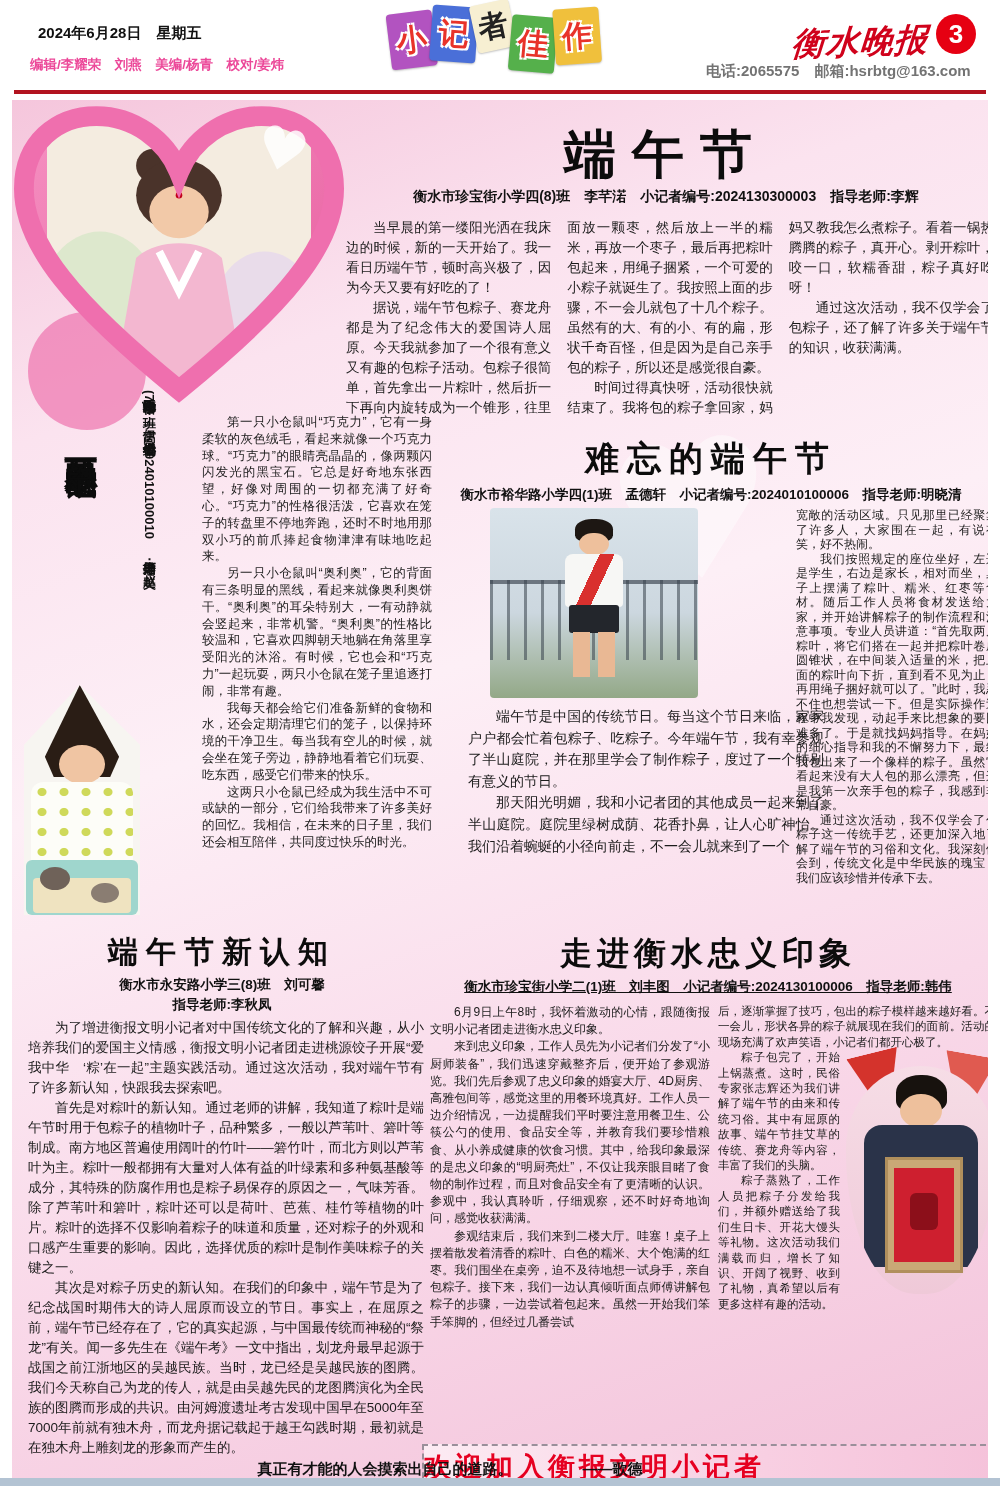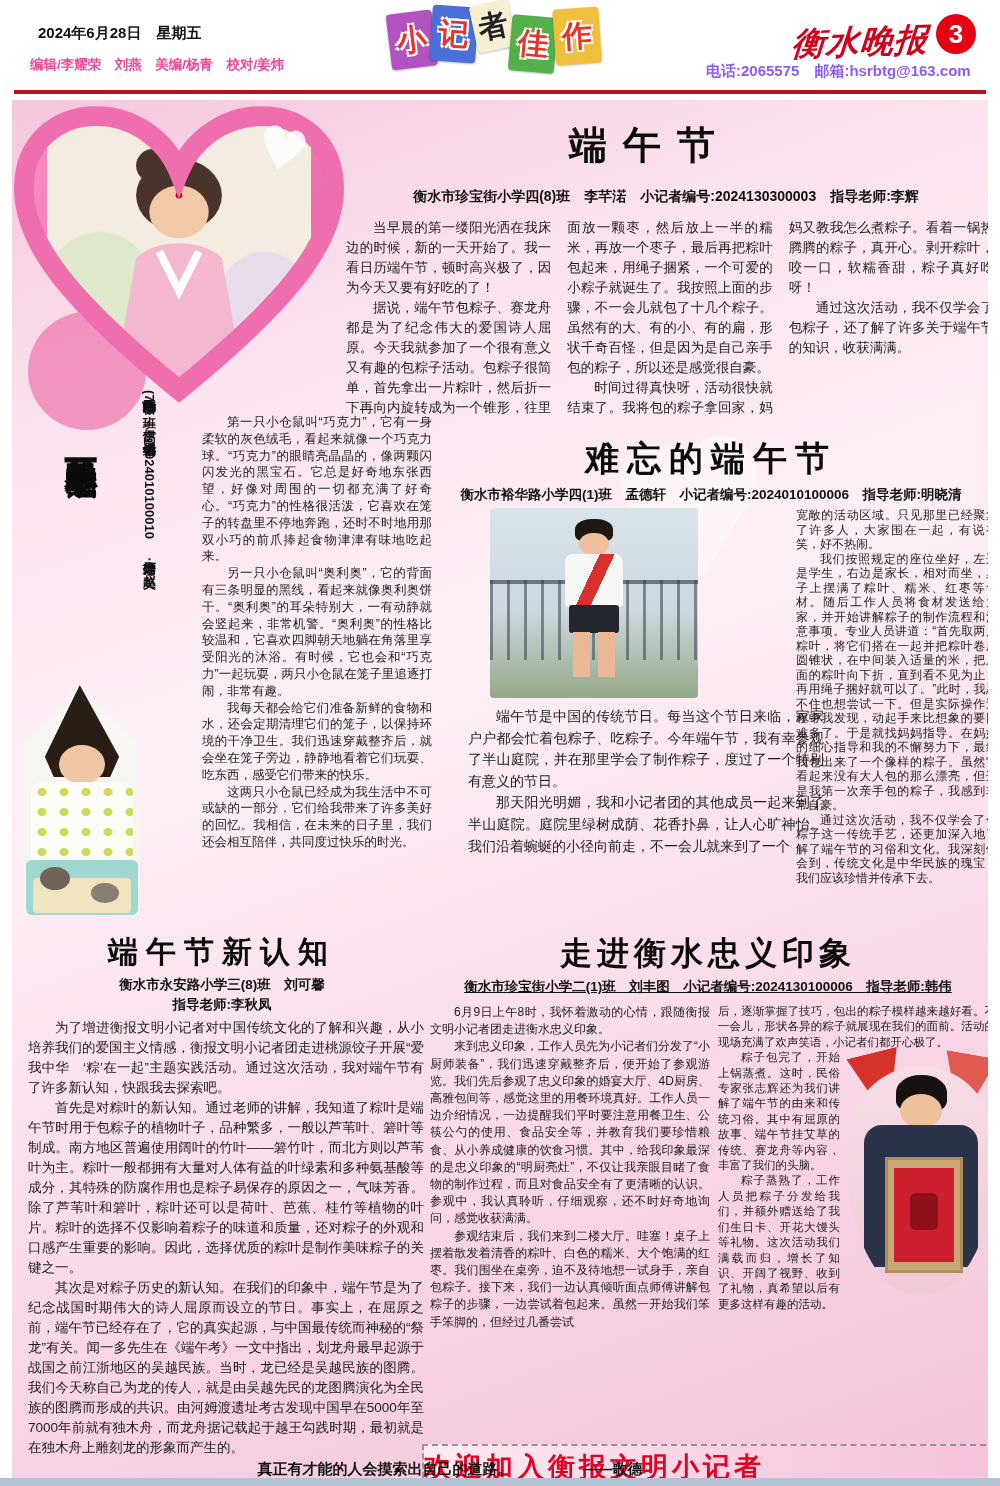--- a/index.html
+++ b/index.html
@@ -16,39 +16,39 @@
     text-shadow:-2px -2px 0 #fff,2px -2px 0 #fff,-2px 2px 0 #fff,2px 2px 0 #fff;}
   .t1{background:#b253c0;transform:rotate(-7deg) translateY(6px);}
   .t2{background:#4a6fd8;transform:rotate(4deg);}
   .t3{background:#f7efd2;transform:rotate(-12deg) translateY(-4px);color:#222;text-shadow:none;width:40px;height:48px;}
   .t4{background:#55b04b;transform:rotate(5deg) translateY(10px);}
   .t5{background:#f0c03c;transform:rotate(-4deg) translateY(2px);}
   .masthead{position:absolute;left:792px;top:20px;font-family:"DejaVu Serif","Liberation Serif",serif;
     font-size:33px;font-weight:bold;font-style:italic;color:#d0021b;transform:skewX(-6deg) rotate(-2deg);letter-spacing:1px;}
   .page-circle{position:absolute;left:936px;top:14px;width:40px;height:40px;border-radius:50%;background:#e60012;
     color:#fff;font-size:26px;font-weight:bold;display:flex;align-items:center;justify-content:center;}
-  .h-contact{position:absolute;left:706px;top:62px;font-size:15px;font-weight:bold;color:#8b5cf6;}
+  .h-contact{position:absolute;left:706px;top:62px;font-size:15px;font-weight:bold;color:#737373;}
   .h-rule{position:absolute;left:14px;top:90px;width:972px;height:4px;background:#b2131f;}
   
   .content{position:absolute;left:12px;top:100px;width:976px;height:1378px;overflow:hidden;
     background:linear-gradient(160deg,#f5c6dc 0%,#fbe3ef 20%,#fdeff6 42%,#f9d9e9 70%,#f3c3da 100%);}
   .bottom-strip{position:absolute;left:0;top:1478px;width:1000px;height:8px;background:#b3c3d3;}
   p{margin:0;}
   .ind{text-indent:2em;}
   .noind{text-indent:0;}
   .body-text{text-align:justify;word-break:break-all;color:#1b1b1b;}
   .byline{font-weight:bold;text-align:center;color:#111;}
   .atitle{font-weight:bold;text-align:center;color:#0c0c0c;}
   
   .pink-circle{left:16px;top:212px;width:118px;height:118px;border-radius:50%;background:#ee74ae;opacity:.7;}
   .heart-svg{left:2px;top:2px;width:330px;height:312px;}
   .mini-heart{left:244px;top:16px;font-size:58px;color:#ffffff;opacity:.85;transform:rotate(14deg);font-family:"DejaVu Sans",sans-serif;}
   .big-white-heart{left:596px;top:318px;font-size:190px;line-height:190px;color:#ffffff;opacity:.45;transform:rotate(-8deg);font-family:"DejaVu Sans",sans-serif;}
   
-  .a1-title{left:314px;top:20px;width:648px;font-size:38px;letter-spacing:16px;}
+  .a1-title{left:330px;top:20px;width:648px;font-size:52px;letter-spacing:16px;}
   .a1-byline{left:330px;top:88px;width:648px;font-size:14px;}
   .a1-body{left:334px;top:118px;width:648px;height:200px;font-size:13.5px;line-height:20px;
     column-count:3;column-gap:16px;column-fill:auto;overflow:hidden;}
   
   .a2-vtitle{left:46px;top:332px;height:270px;writing-mode:vertical-rl;font-size:33px;font-weight:bold;letter-spacing:1px;color:#0c0c0c;}
   .a2-vbyline{left:128px;top:290px;height:512px;writing-mode:vertical-rl;font-size:13px;font-weight:bold;color:#111;}
   .a2-photo{left:12px;top:585px;width:116px;height:230px;clip-path:polygon(48% 0%,100% 26%,100% 100%,0% 100%,0% 26%);background:#f7f5f1;}
   .hp-hair{position:absolute;left:18%;top:0;width:64%;height:40%;background:#2a1d15;clip-path:polygon(47% 0%,100% 78%,88% 100%,12% 100%,0% 78%);}
   .hp-face{position:absolute;left:30%;top:26%;width:40%;height:17%;border-radius:50%;background:#f0c5a3;}
   .hp-dress{position:absolute;left:6%;top:42%;width:88%;height:42%;border-radius:12px 12px 0 0;background:#fdfdf8;
@@ -181,21 +181,21 @@
       <div class="hp-face"></div>
       <div class="hp-dress"></div>
       <div class="hp-box"></div>
       <div class="hp-bed"></div>
       <div class="hp-ham1"></div>
       <div class="hp-ham2"></div>
     </div>
     <div class="abs body-text a2-body">
       <p class="ind">第一只小仓鼠叫“巧克力”，它有一身柔软的灰色绒毛，看起来就像一个巧克力球。“巧克力”的眼睛亮晶晶的，像两颗闪闪发光的黑宝石。它总是好奇地东张西望，好像对周围的一切都充满了好奇心。“巧克力”的性格很活泼，它喜欢在笼子的转盘里不停地奔跑，还时不时地用那双小巧的前爪捧起食物津津有味地吃起来。</p>
       <p class="ind">另一只小仓鼠叫“奥利奥”，它的背面有三条明显的黑线，看起来就像奥利奥饼干。“奥利奥”的耳朵特别大，一有动静就会竖起来，非常机警。“奥利奥”的性格比较温和，它喜欢四脚朝天地躺在角落里享受阳光的沐浴。有时候，它也会和“巧克力”一起玩耍，两只小仓鼠在笼子里追逐打闹，非常有趣。</p>
-      <p class="ind">我每天都会给它们准备新鲜的食物和水，还会定期清理它们的笼子，以保持环境的干净卫生。我们迅速穿戴整齐后，就会坐在笼子旁边，静静地看着它们玩耍、吃东西，感受它们带来的快乐。</p>
+      <p class="ind">我每天都会给它们准备新鲜的食物和水，还会定期清理它们的笼子，以保持环境的干净卫生。每当我有空儿的时候，就会坐在笼子旁边，静静地看着它们玩耍、吃东西，感受它们带来的快乐。</p>
       <p class="ind">这两只小仓鼠已经成为我生活中不可或缺的一部分，它们给我带来了许多美好的回忆。我相信，在未来的日子里，我们还会相互陪伴，共同度过快乐的时光。</p>
     </div>
 
     <div class="abs atitle a3-title">难忘的端午节</div>
     <div class="abs byline a3-byline">衡水市裕华路小学四(1)班　孟德轩　小记者编号:2024010100006　指导老师:明晓清</div>
     <div class="abs a3-photo">
       <div class="bp-rail"></div>
       <div class="bp-hair"></div>
       <div class="bp-face"></div>
       <div class="bp-shirt"></div>

